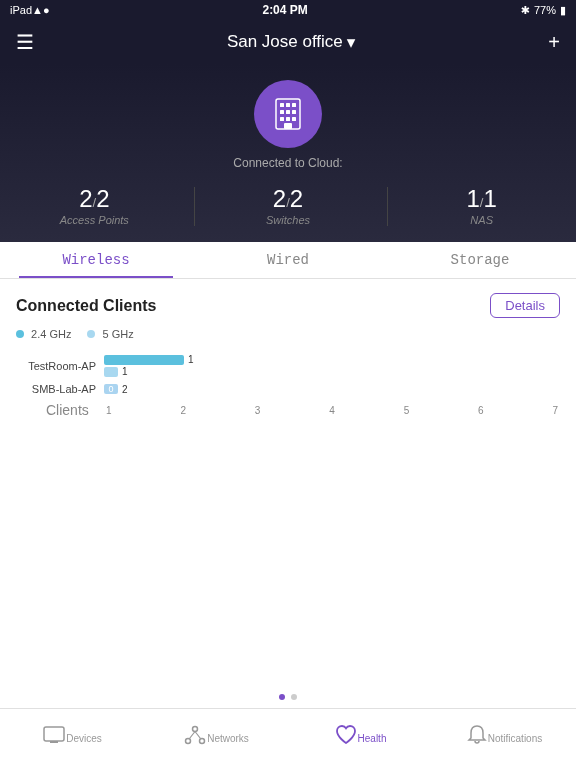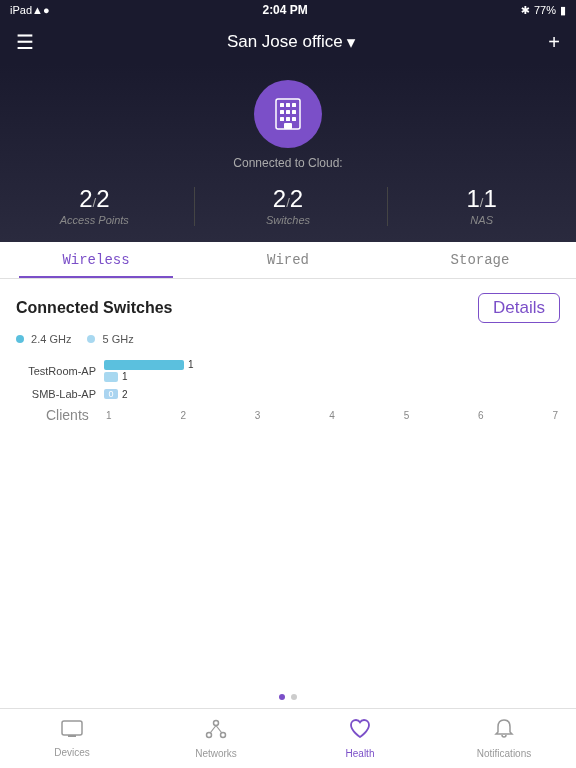--- a/index.html
+++ b/index.html
@@ -155,21 +155,21 @@
       font-size: 16px;
       font-weight: 600;
       color: #222;
     }
     .details-btn {
       border: 1px solid #7b4fc8;
       color: #7b4fc8;
       background: #fff;
       padding: 4px 14px;
       border-radius: 6px;
-      font-size: 17px;
+      font-size: 13px;
       cursor: pointer;
     }
     .legend {
       display: flex;
       gap: 16px;
       margin-bottom: 10px;
       font-size: 11px;
       color: #555;
     }
     .legend-dot {
@@ -271,21 +271,21 @@
       right: 0;
       height: 60px;
       background: #fff;
       border-top: 1px solid #e0e0e0;
       display: flex;
       align-items: center;
     }
     .nav-item {
       flex: 1;
       display: flex;
-      flex-direction: column;
+      flex-direction: row;
       align-items: center;
       justify-content: center;
       cursor: pointer;
       padding: 4px 0;
     }
     .nav-icon {
       font-size: 22px;
       margin-bottom: 2px;
       color: #999;
     }
@@ -378,21 +378,21 @@
   <div class="tabs">
     <div class="tab active">Wireless</div>
     <div class="tab">Wired</div>
     <div class="tab">Storage</div>
   </div>
 
   <div class="scrollable-content">
     <div class="content">
 
       <div class="section-header">
-        <span class="section-title">Connected Switches</span>
+        <span class="section-title">Connected Clients</span>
         <button class="details-btn">Details</button>
       </div>
 
       <div class="legend">
         <span>
           <span class="legend-dot" style="background:#5bc0de;"></span>
           <span>2.4 GHz</span>
         </span>
         <span>
           <span class="legend-dot" style="background:#a8d8f0;"></span>

